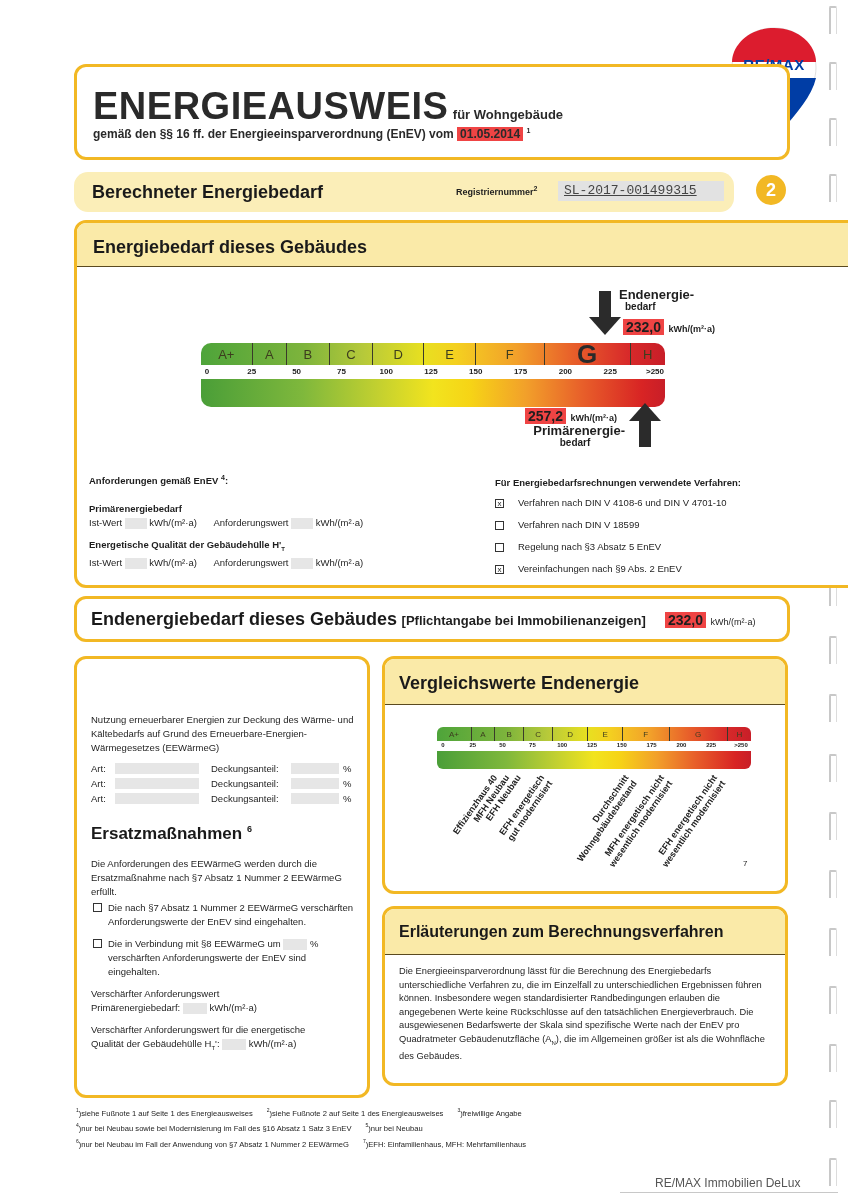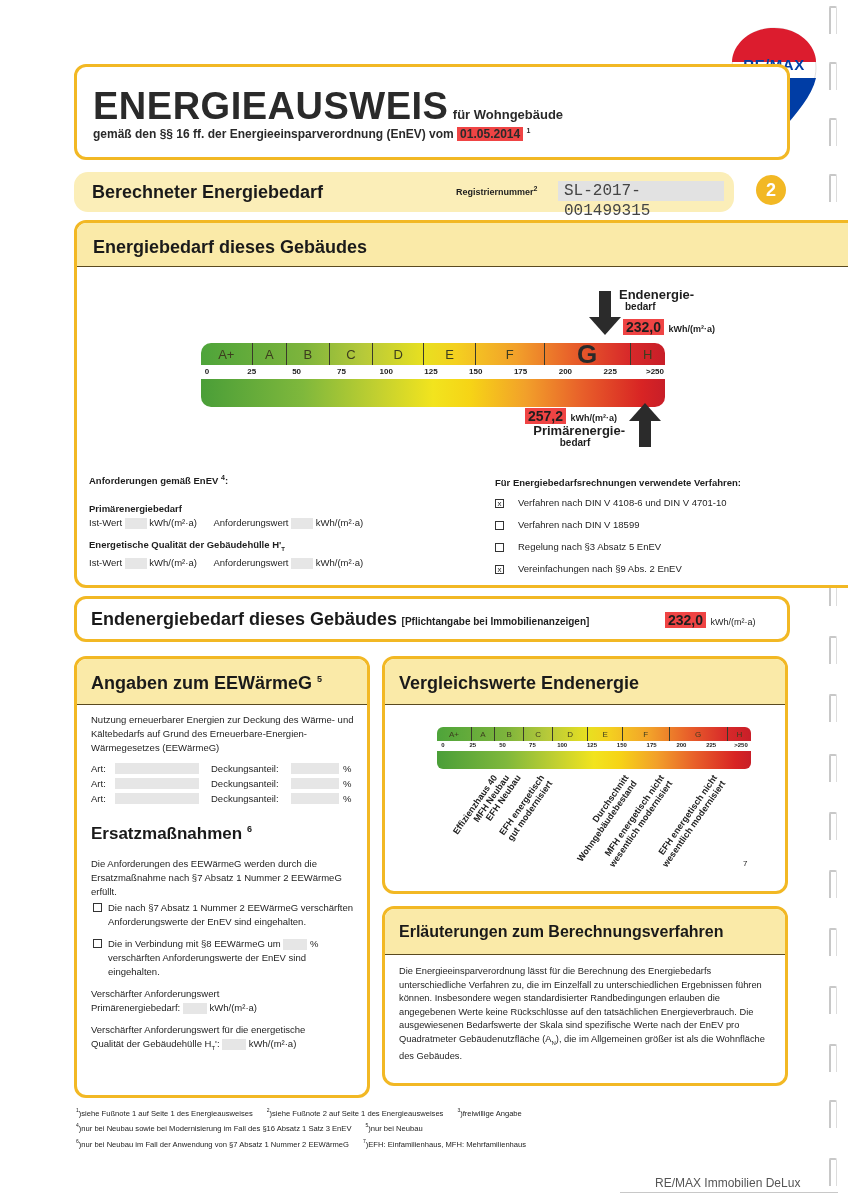--- a/index.html
+++ b/index.html
@@ -85,21 +85,21 @@
     <span class="greybox">01.05.2014</span>
     <span class="sup">1</span>
   </div>
 </div>
 
 <div class="abs" style="left:74px;top:172px;width:660px;height:40px;background:#fbeeb8;border-radius:14px;">
   <div class="abs h-title" style="left:18px;top:10px;font-size:18px;">Berechneter Energiebedarf</div>
   <div class="abs" style="left:382px;top:13px;font-size:9px;font-weight:bold;">
     <span>Registriernummer</span><span class="sup">2</span>
   </div>
-  <div class="abs" style="left:484px;top:9px;width:166px;height:20px;background:#e2e2e2;font-family:'Liberation Mono',monospace;font-size:16px;padding-left:6px;line-height:20px;color:#444;">SL-2017-001499315</div>
+  <div class="abs" style="left:484px;top:9px;width:166px;height:20px;background:#e2e2e2;font-family:'Liberation Mono',monospace;font-size:13px;padding-left:6px;line-height:20px;color:#444;text-decoration:underline;">SL-2017-001499315</div>
 </div>
 <div class="abs" style="left:756px;top:175px;width:30px;height:30px;border-radius:50%;background:#f2b824;color:#fff;font-weight:bold;font-size:18px;text-align:center;line-height:30px;">
   <span>2</span>
 </div>
 
 <div class="box" style="left:74px;top:220px;width:844px;height:368px;">
   <div class="box-head" style="height:44px;">
     <div class="abs h-title" style="left:16px;top:14px;font-size:18px;">Energiebedarf dieses Gebäudes</div>
   </div>
 
@@ -184,34 +184,29 @@
         <div style="margin-bottom: 8px;"><span class="cb" style="margin-right: 14px;"></span><span>Verfahren nach DIN V 18599</span></div>
         <div style="margin-bottom: 8px;"><span class="cb" style="margin-right: 14px;"></span><span>Regelung nach §3 Absatz 5 EnEV</span></div>
         <div style="margin-bottom: 8px;"><span class="cb" style="margin-right: 14px;">x</span><span>Vereinfachungen nach §9 Abs. 2 EnEV</span></div>
       </div>
   </div>
 </div>
 
 <div class="box" style="left:74px;top:596px;width:716px;height:46px;">
   <div class="abs" style="left:14px;top:10px;white-space:nowrap;">
     <span class="h-title" style="font-size:18px;">Endenergiebedarf dieses Gebäudes</span>
-    <span class="bold" style="font-size:10px;">[Pflichtangabe bei Immobilienanzeigen]</span>
+    <span class="bold" style="font-size:13px;">[Pflichtangabe bei Immobilienanzeigen]</span>
   </div>
   <div class="abs" style="left:588px;top:12px;white-space:nowrap;">
     <span class="greybox bold" style="font-size:14px;">232,0</span>
     <span style="font-size:9px;">kWh/(m²·a)</span>
   </div>
 </div>
 
 <div class="box" style="left:74px;top:656px;width:296px;height:442px;">
-  <div class="box-head" style="height:46px;">
-    <div class="abs h-title" style="left:14px;top:14px;font-size:18px;white-space:nowrap;">
-      <span>Angaben zum EEWärmeG</span> <span style="font-size:9px;vertical-align:super;">5</span>
-    </div>
-  </div>
   <div class="abs small" style="left:14px;top:54px;width:268px;">
     <div>Nutzung erneuerbarer Energien zur Deckung des Wärme- und Kältebedarfs auf Grund des Erneuerbare-Energien-Wärmegesetzes (EEWärmeG)</div>
     <div id="eewaerme-rows" style="margin-top:6px;">
         <div style="display: flex; align-items: center; height: 15px;">
           <span style="width: 24px;">Art:</span>
           <span class="blank" style="width: 84px; margin-right: 12px;"></span>
           <span style="width: 80px;">Deckungsanteil:</span>
           <span class="blank" style="width: 48px; margin-right: 4px;"></span>
           <span>%</span>
         </div>

